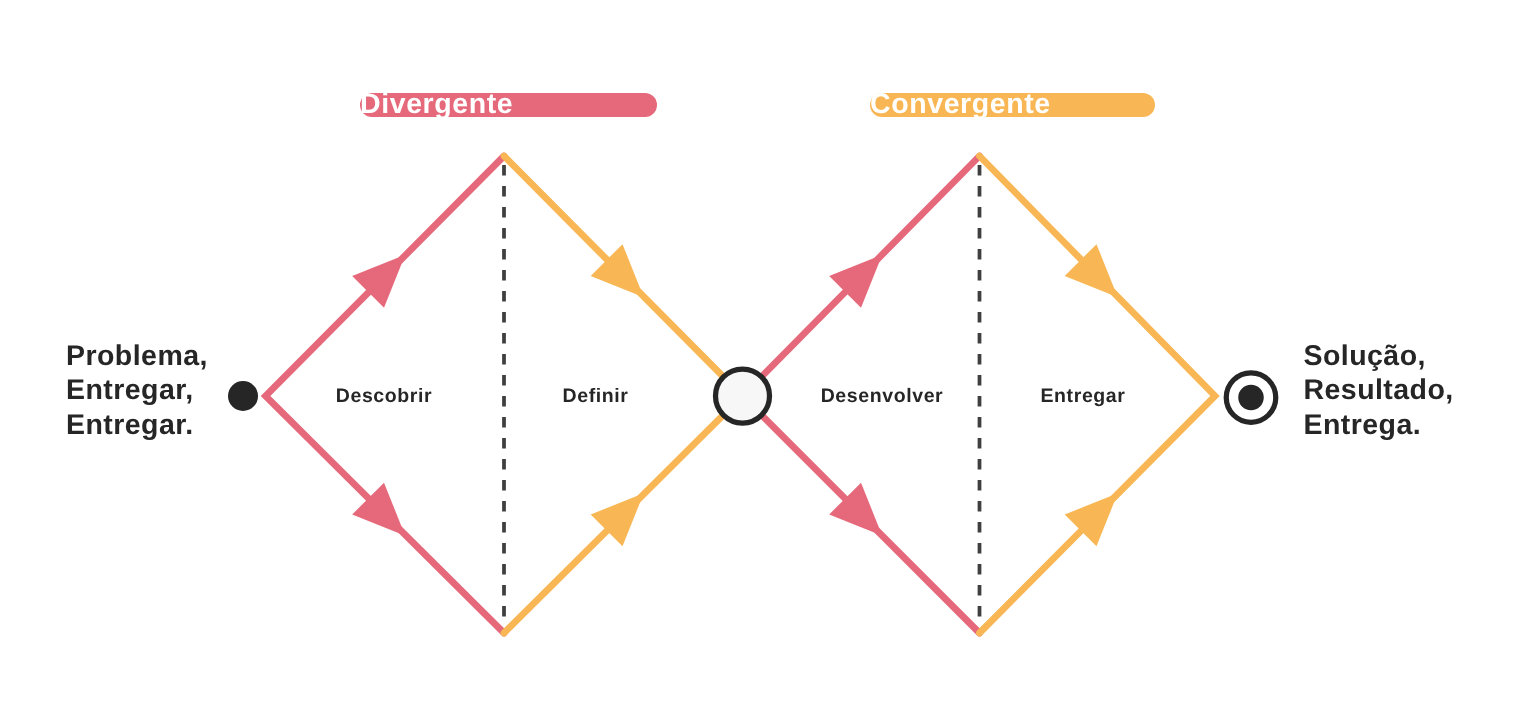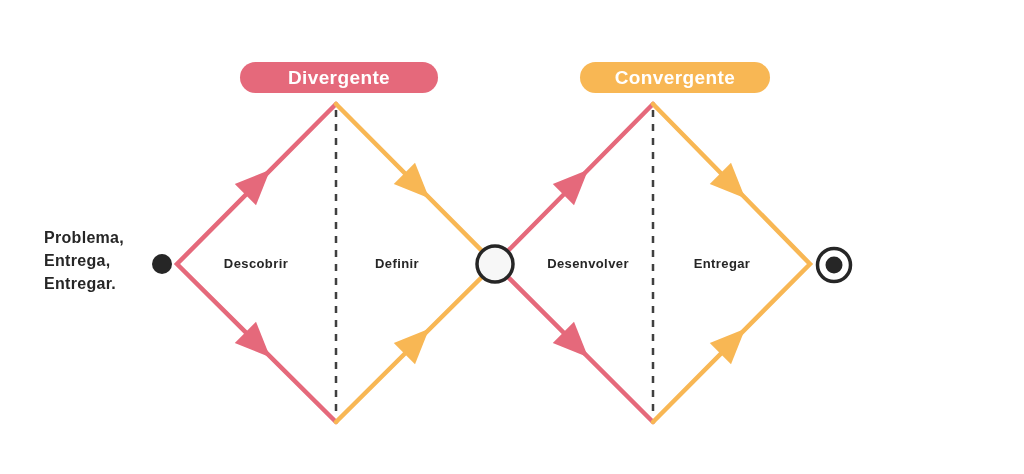--- a/index.html
+++ b/index.html
@@ -41,38 +41,37 @@
   .phase-label {
     fill: var(--text-dark, #262626);
     font-size: 13px;
     font-weight: bold;
     letter-spacing: 0.4px;
     text-anchor: middle;
   }
 
   .pill {
     position: absolute;
-    height: 31px;
+    height: 16px;
     border-radius: 16px;
     color: #ffffff;
     font-size: 19px;
     font-weight: bold;
     letter-spacing: 0.4px;
     display: flex;
     align-items: center;
-    justify-content: center;
   }
   .pill.divergent  { left: 240px; top: 62px; width: 198px; background: var(--divergent-pink, #E5697B); }
   .pill.convergent { left: 580px; top: 62px; width: 190px; background: var(--convergent-orange, #F8B754); }
 
   .side-text {
     position: absolute;
     top: 226px;
     color: var(--text-dark, #262626);
-    font-size: 16px;
+    font-size: 19px;
     font-weight: bold;
     line-height: 23px;
     letter-spacing: 0.3px;
     white-space: nowrap;
   }
   .side-text span { display: block; }
   .side-text.left  { left: 44px; }
   .side-text.right { left: 869px; }
 </style>
 </head>
@@ -114,17 +113,22 @@
 
   <div class="pill divergent">
     <span>Divergente</span>
   </div>
   <div class="pill convergent">
     <span>Convergente</span>
   </div>
 
   <div class="side-text left">
     <span>Problema,</span>
-    <span>Entrega,</span>
+    <span>Entregar,</span>
     <span>Entregar.</span>
+  </div>
+  <div class="side-text right">
+    <span>Solução,</span>
+    <span>Resultado,</span>
+    <span>Entrega.</span>
   </div>
 
 </div>
 
 </body></html>

